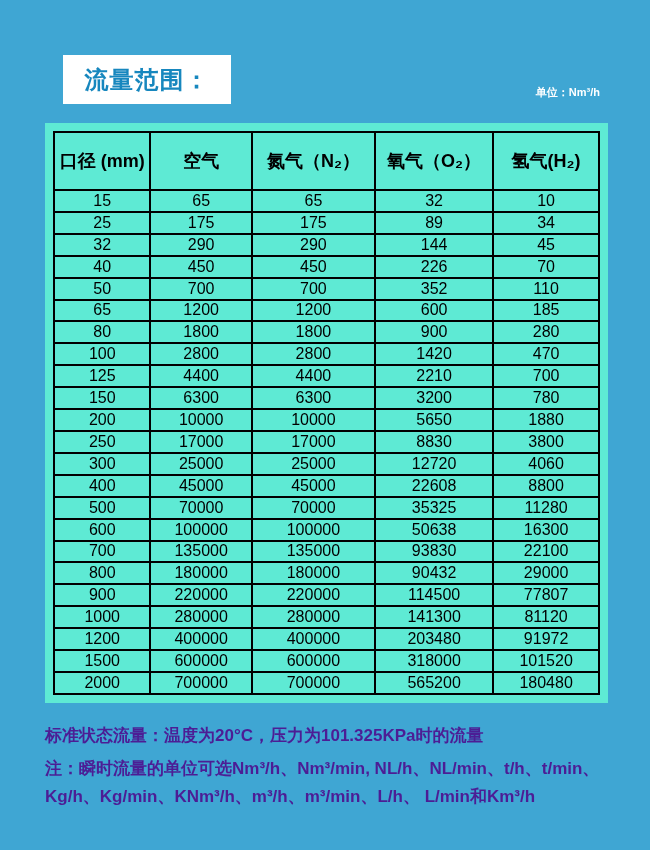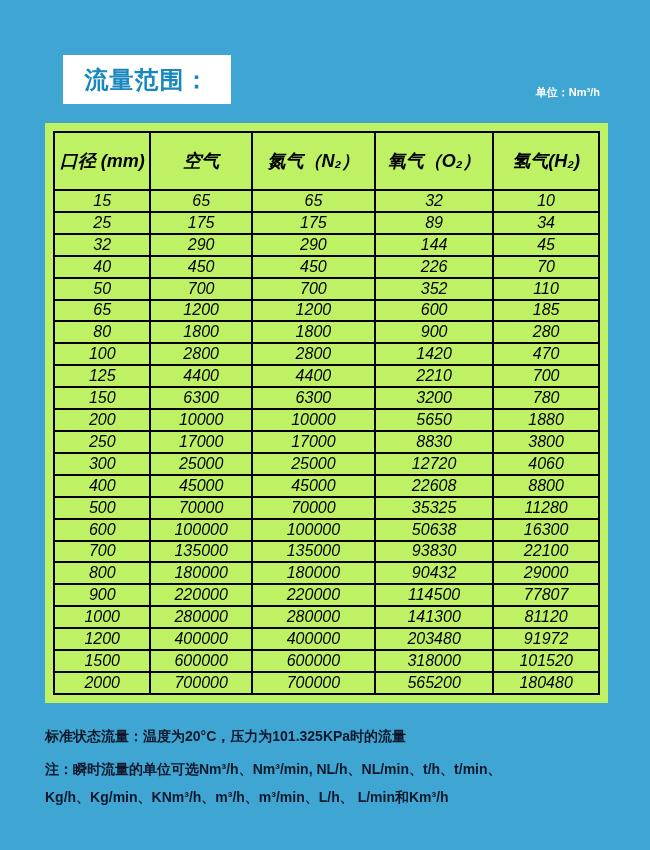--- a/index.html
+++ b/index.html
@@ -22,39 +22,38 @@
     color: var(--accent, #1787be);
     font-size: 24px; font-weight: bold; letter-spacing: 1px;
   }
   .unit {
     position: absolute; top: 85px; right: 50px;
     color: #ffffff; font-size: 11px; font-weight: bold;
   }
   .panel {
     position: absolute; left: 45px; top: 123px;
     width: 563px; height: 580px;
-    background: #bef264;
+    background: #5eead4;
     padding: 8px;
-    font-style: italic;
   }
   table.flow {
     width: 100%; height: 100%;
     border-collapse: collapse; table-layout: fixed;
   }
   .flow th, .flow td {
     border: 2px solid var(--line, #000000);
     text-align: center; vertical-align: middle;
     color: #000000; padding: 0;
     overflow: hidden; white-space: nowrap;
   }
   .flow th { height: 58px; font-size: 18px; font-weight: bold; }
   .flow td { font-size: 16px; font-weight: normal; }
   .notes {
     position: absolute; left: 45px; top: 722px; width: 585px;
-    color: #0f172a; font-size: 14px; font-weight: bold;
+    color: #4c1d95; font-size: 17px; font-weight: bold;
   }
   .note { margin: 0; line-height: 28px; }
   .note-first { margin-bottom: 5px; }
 </style>
 </head>
 <body>
 
 <div class="page">
 
   <div class="badge">

